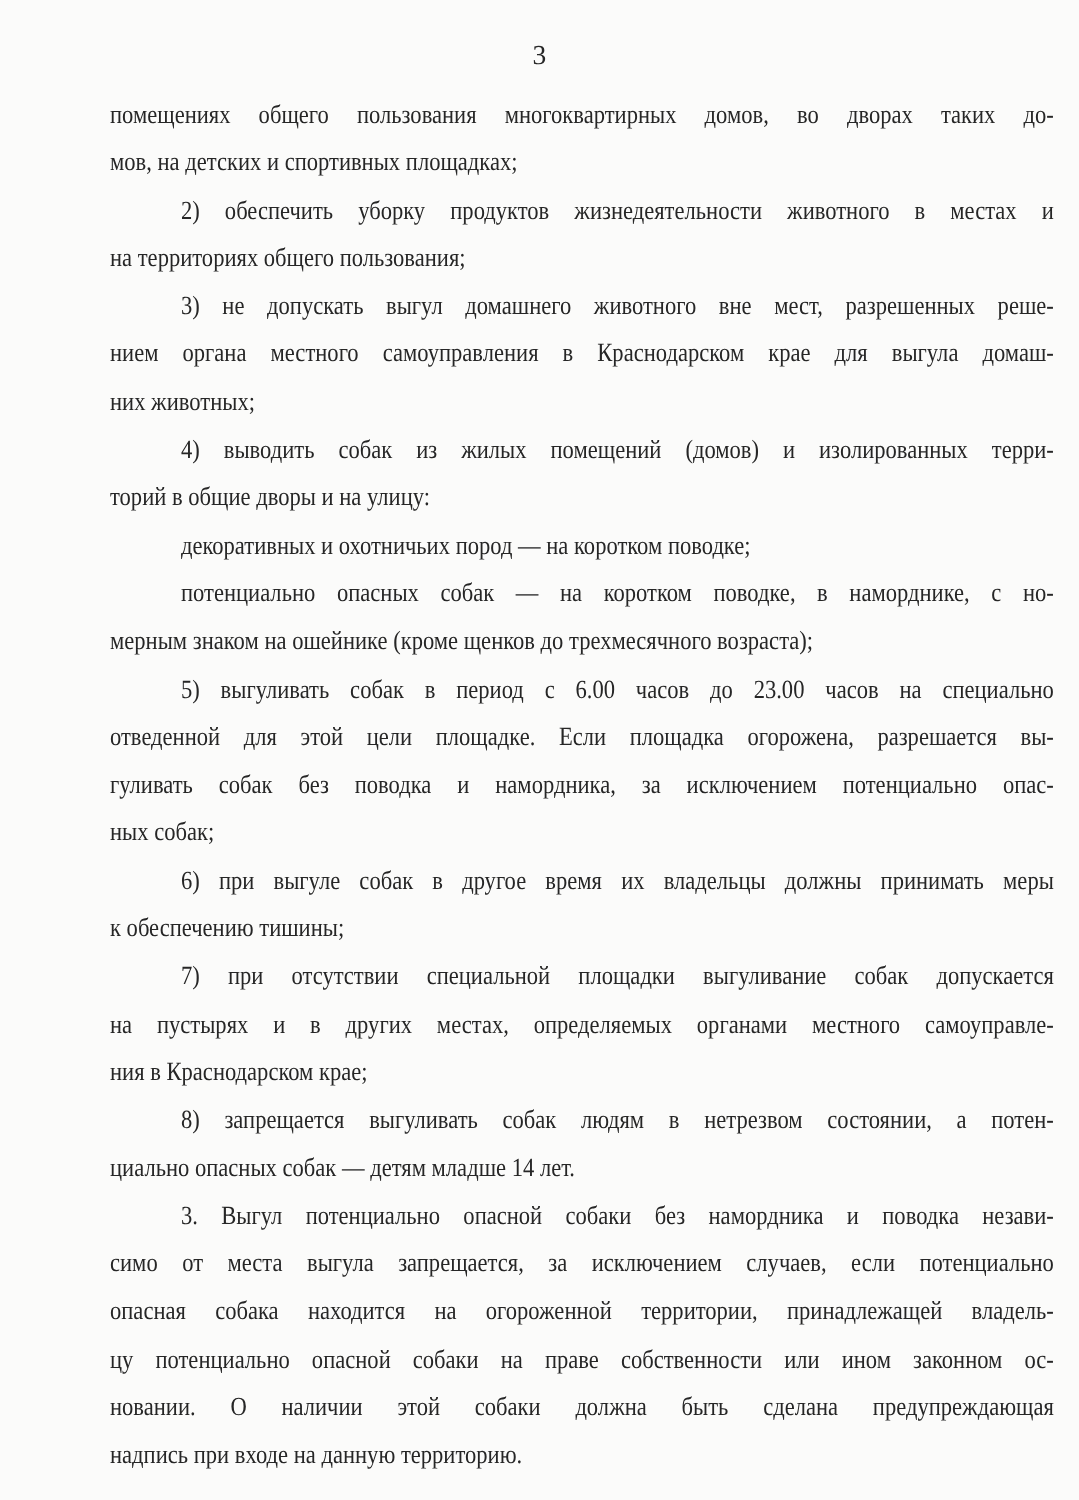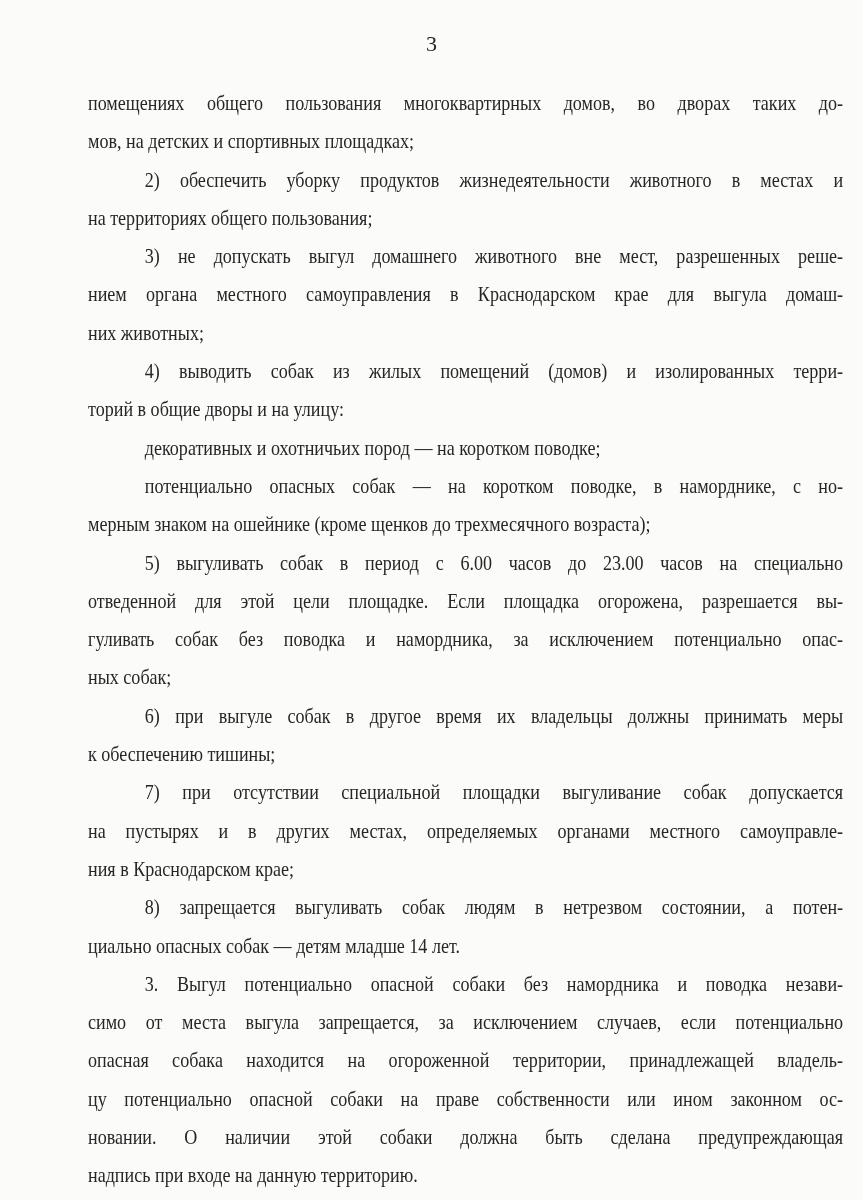--- a/index.html
+++ b/index.html
@@ -4,21 +4,21 @@
 <style>
   html, body { margin: 0; padding: 0; }
   body {
     width: 863px; height: 1200px; background: #fbfbfa; position: relative; overflow: hidden;
     font-family: "Liberation Serif", "DejaVu Serif", serif; color: #262626;
   }
   .page-number {
     position: absolute; top: 30px; left: 0; width: 863px; text-align: center;
     font-size: 22px; line-height: 28px;
   }
-  .body-text { position: absolute; left: 88px; top: 84px; width: 755px; }
+  .body-text { position: absolute; left: 88px; top: 72px; width: 755px; }
   .line {
     height: 38.3px; line-height: 38px; font-size: 21px; white-space: nowrap;
     transform-origin: left center; transform: scaleX(0.86); width: 878px;
   }
   .line.just { text-align: justify; text-align-last: justify; }
   .line.indent { padding-left: 66px; box-sizing: border-box; }
 </style>
 </head>
 <body>
 

